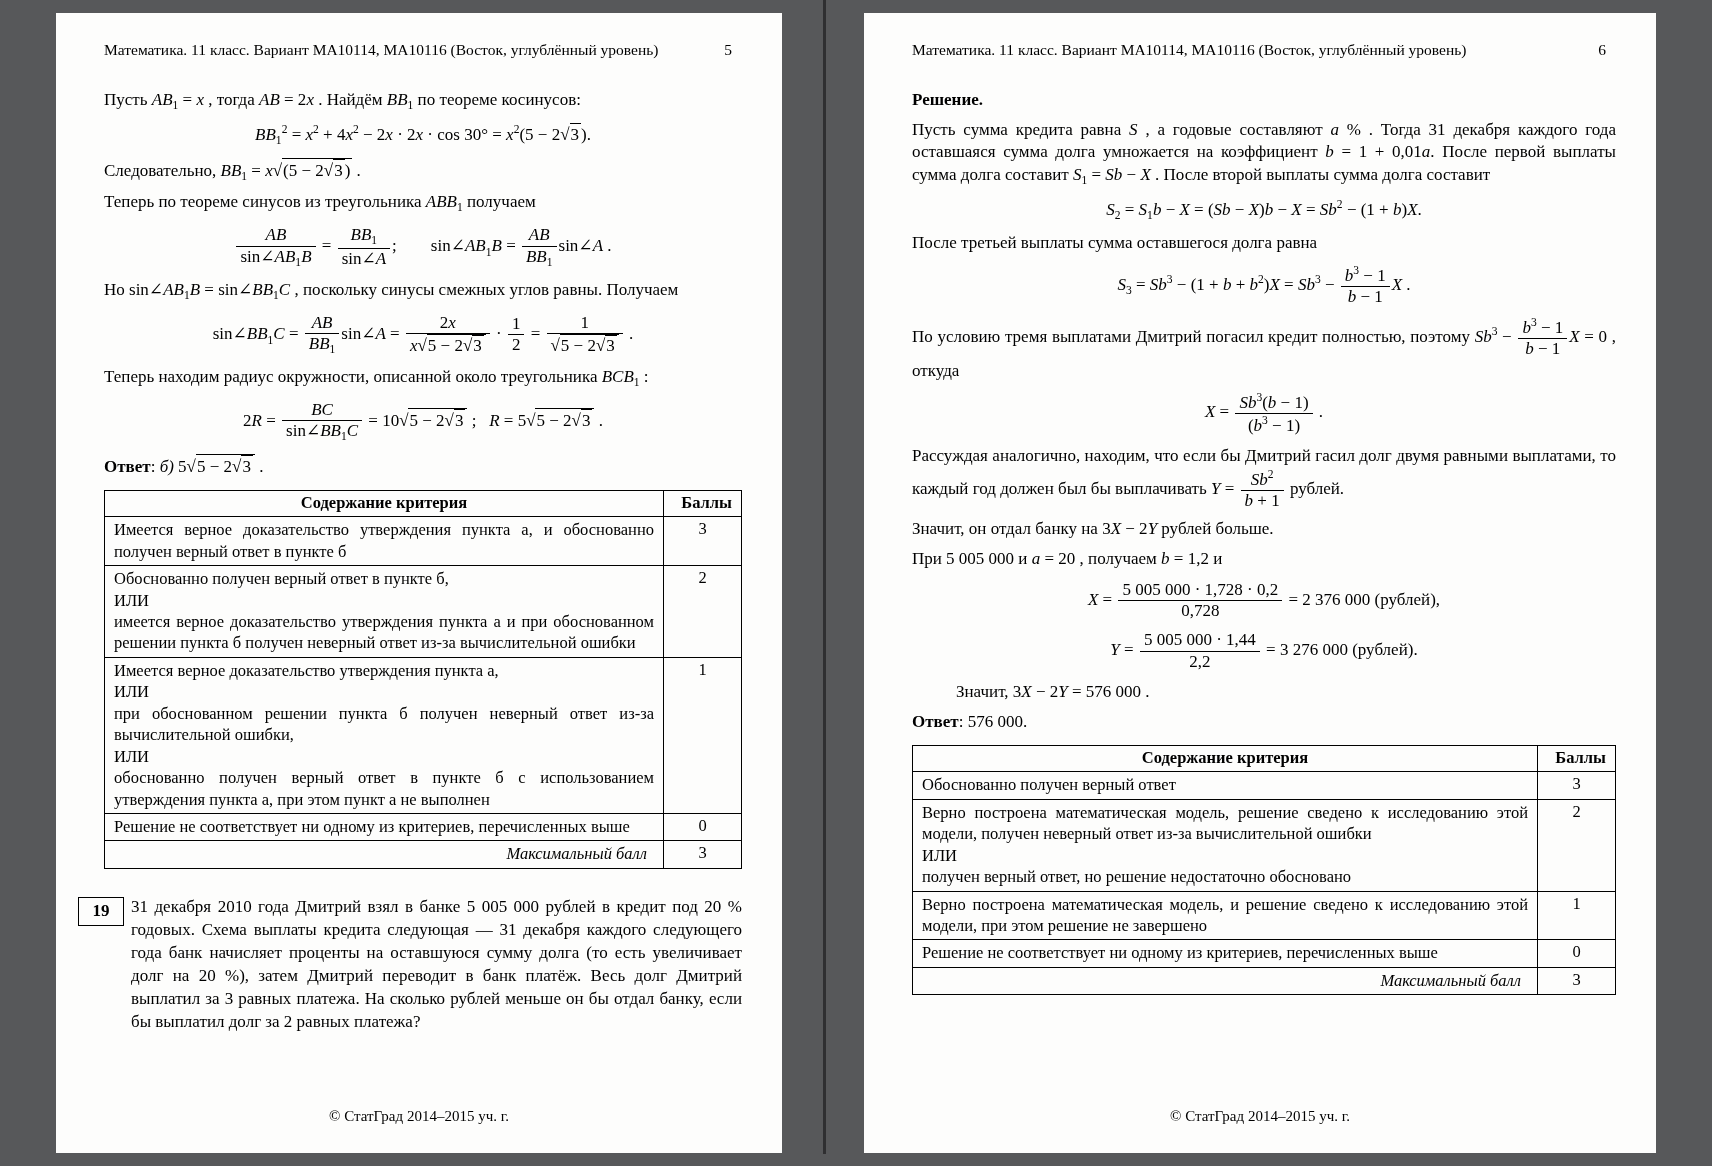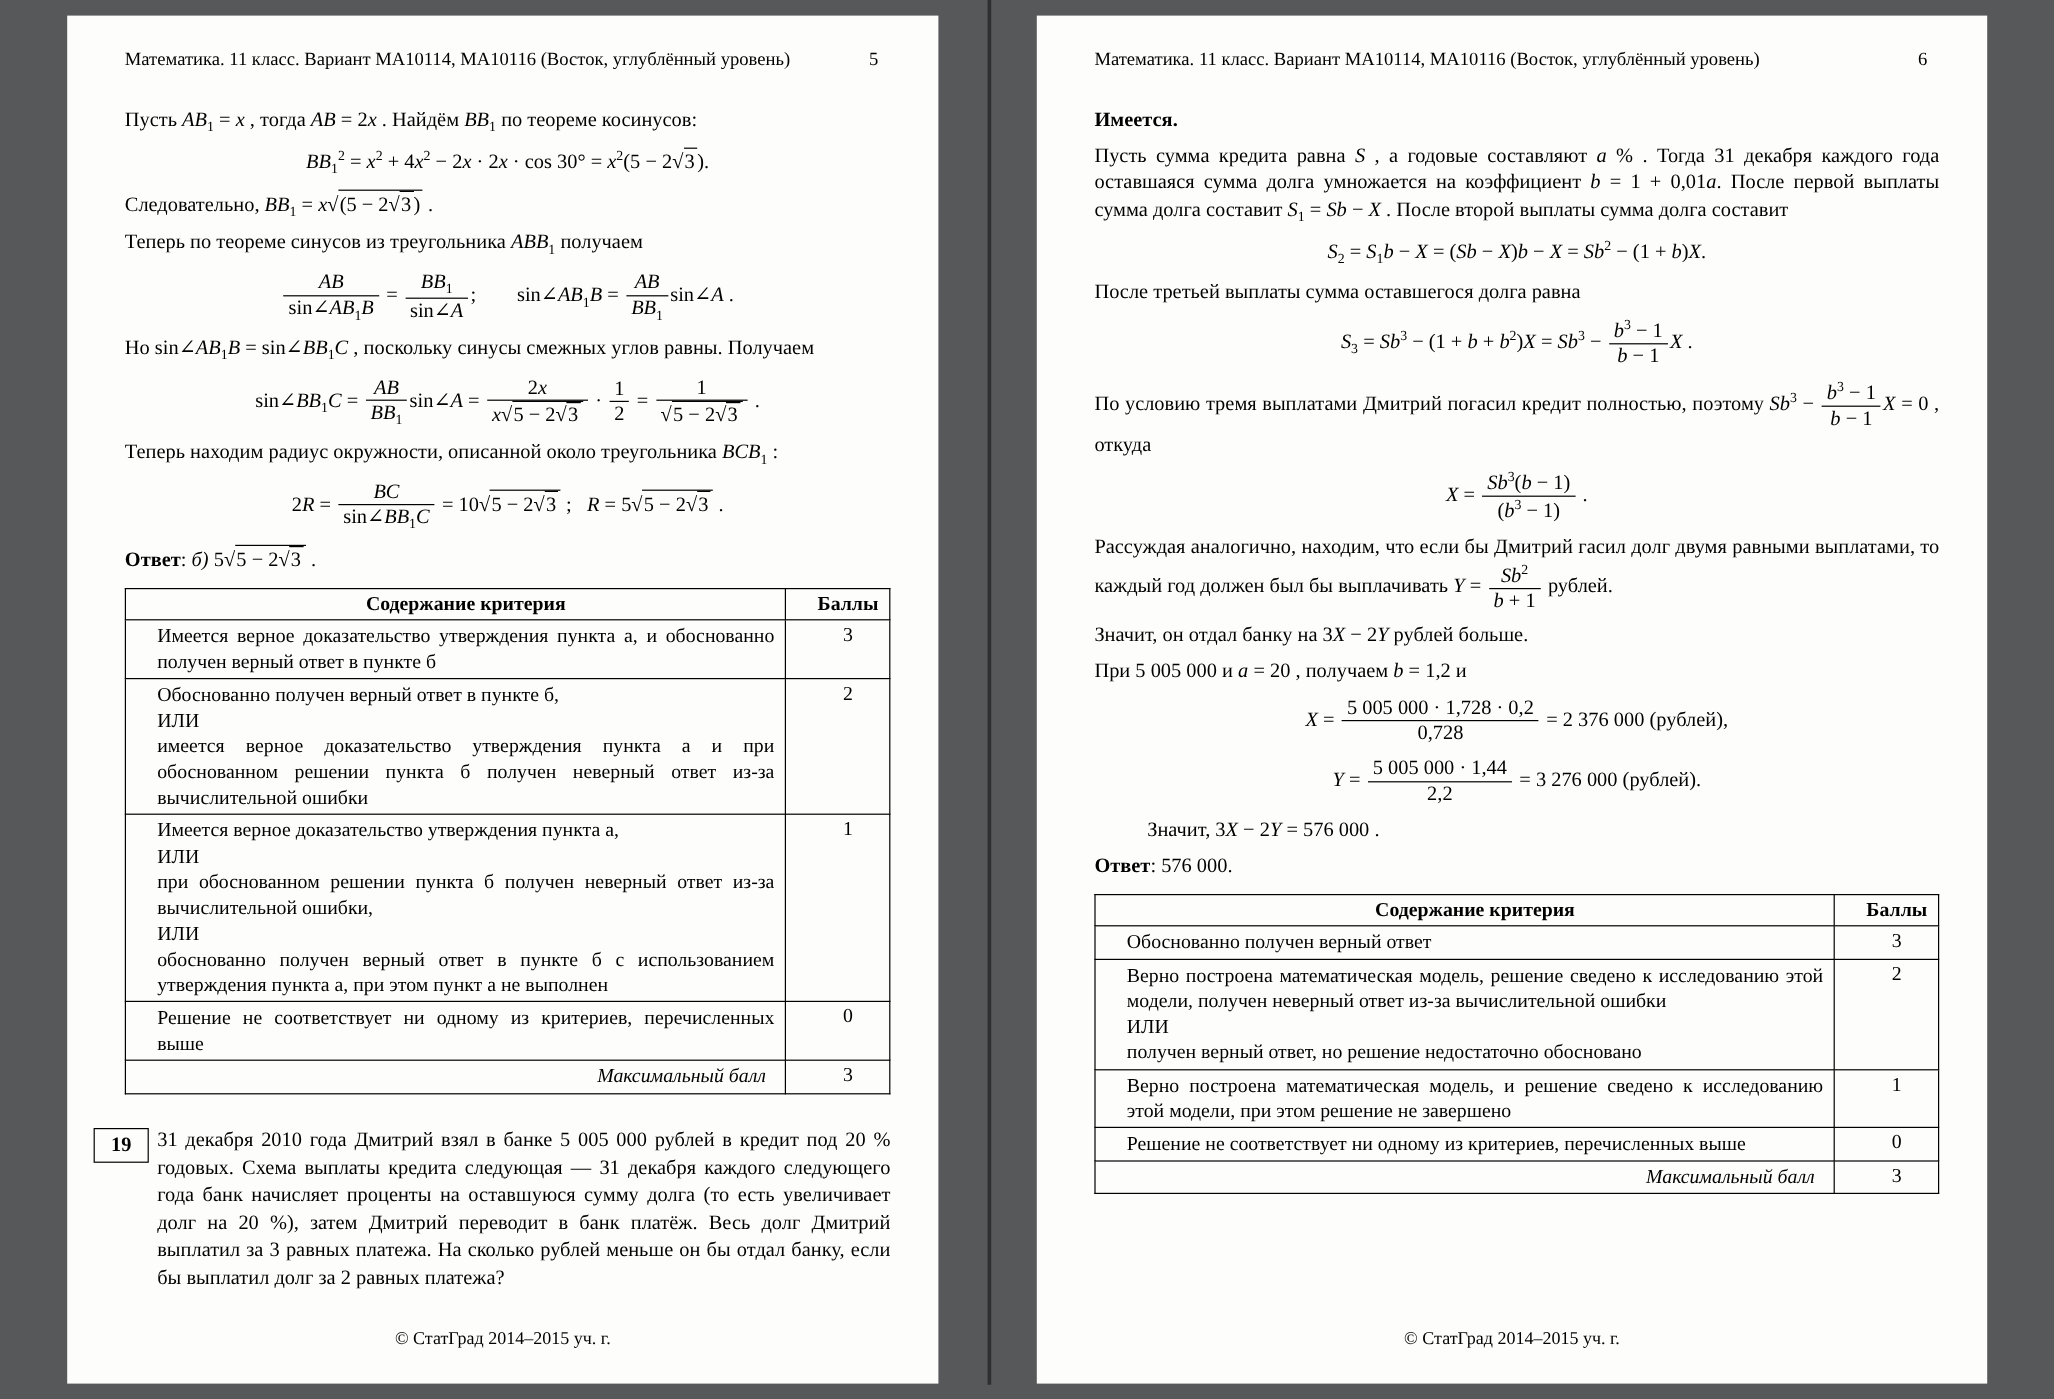--- a/index.html
+++ b/index.html
@@ -32,23 +32,23 @@
 
   .frac { display:inline-block; vertical-align:middle; text-align:center; margin:0 2px; }
   .fnum { display:block; border-bottom:1.2px solid #000; padding:0 4px; line-height:1.2; }
   .fden { display:block; padding:0 4px; line-height:1.2; }
 
   .sqrt { display:inline-block; white-space:nowrap; }
   .rad  { display:inline-block; }
   .vinc { display:inline-block; border-top:1.2px solid #000; padding:0 2px 0 1px; }
 
   table.crit { width:100%; border-collapse:collapse; font-size:16.5px; margin-top:12px; }
-  table.crit th, table.crit td { border:1.5px solid #000; padding:2px 9px 3px 26px; vertical-align:top; }
+  table.crit th, table.crit td { border:1.5px solid #000; padding:2px 9px 3px 9px; vertical-align:top; }
   th.hcrit { text-align:center; font-weight:bold; }
-  th.hpts  { text-align:left; font-weight:bold; width:78px; }
+  th.hpts  { text-align:right; font-weight:bold; width:78px; }
   td.ctext { text-align:justify; white-space:pre-line; line-height:1.3; }
   td.cpts  { text-align:center; width:78px; }
   tr.maxrow td.ctext { font-style:italic; text-align:right; padding-right:16px;margin-left:12px; }
 
   .problem { display:flex; margin-top:26px; margin-left:-26px; gap:7px; }
   .pnum {
     flex:0 0 auto; width:46px; height:29px; border:1.8px solid #000;
     display:flex; align-items:center; justify-content:center;
     font-weight:bold; font-size:17px; margin-top:2px;
   }
@@ -122,21 +122,21 @@
   </div>
 
   <div class="divider"></div>
 
   <div class="page page-right">
     <div class="pheader">
       <span class="title">Математика. 11 класс. Вариант МА10114, МА10116 (Восток, углублённый уровень)</span>
       <span class="num">6</span>
     </div>
 
-    <p class="para bold">Имеется.</p>
+    <p class="para bold">Решение.</p>
     <p class="para">Пусть сумма кредита равна  <i class="mv">S</i> , а годовые составляют  <i class="mv">a</i> % . Тогда 31 декабря каждого года оставшаяся сумма долга умножается на коэффициент <i class="mv">b</i> = 1 + 0,01<i class="mv">a</i>. После первой выплаты сумма долга составит  <i class="mv">S</i><sub>1</sub> = <i class="mv">Sb</i> − <i class="mv">X</i> . После второй выплаты сумма долга составит</p>
     <div class="formula"><i class="mv">S</i><sub>2</sub> = <i class="mv">S</i><sub>1</sub><i class="mv">b</i> − <i class="mv">X</i> = (<i class="mv">Sb</i> − <i class="mv">X</i>)<i class="mv">b</i> − <i class="mv">X</i> = <i class="mv">Sb</i><sup>2</sup> − (1 + <i class="mv">b</i>)<i class="mv">X</i>.</div>
     <p class="para">После третьей выплаты сумма оставшегося долга равна</p>
     <div class="formula"><i class="mv">S</i><sub>3</sub> = <i class="mv">Sb</i><sup>3</sup> − (1 + <i class="mv">b</i> + <i class="mv">b</i><sup>2</sup>)<i class="mv">X</i> = <i class="mv">Sb</i><sup>3</sup> − <span class="frac"><span class="fnum"><i class="mv">b</i><sup>3</sup> − 1</span><span class="fden"><i class="mv">b</i> − 1</span></span><i class="mv">X</i> .</div>
     <p class="para">По условию тремя выплатами Дмитрий погасил кредит полностью, поэтому <i class="mv">Sb</i><sup>3</sup> − <span class="frac"><span class="fnum"><i class="mv">b</i><sup>3</sup> − 1</span><span class="fden"><i class="mv">b</i> − 1</span></span><i class="mv">X</i> = 0 , откуда</p>
     <div class="formula"><i class="mv">X</i> = <span class="frac"><span class="fnum"><i class="mv">Sb</i><sup>3</sup>(<i class="mv">b</i> − 1)</span><span class="fden">(<i class="mv">b</i><sup>3</sup> − 1)</span></span> .</div>
     <p class="para">Рассуждая аналогично, находим, что если бы Дмитрий гасил долг двумя равными выплатами, то каждый год должен был бы выплачивать  <i class="mv">Y</i> = <span class="frac"><span class="fnum"><i class="mv">Sb</i><sup>2</sup></span><span class="fden"><i class="mv">b</i> + 1</span></span>  рублей.</p>
     <p class="para">Значит, он отдал банку на  3<i class="mv">X</i> − 2<i class="mv">Y</i>  рублей больше.</p>
     <p class="para">При 5 005 000 и  <i class="mv">a</i> = 20 , получаем  <i class="mv">b</i> = 1,2  и</p>
     <div class="formula"><i class="mv">X</i> = <span class="frac"><span class="fnum">5 005 000 · 1,728 · 0,2</span><span class="fden">0,728</span></span> = 2 376 000 (рублей),</div>

